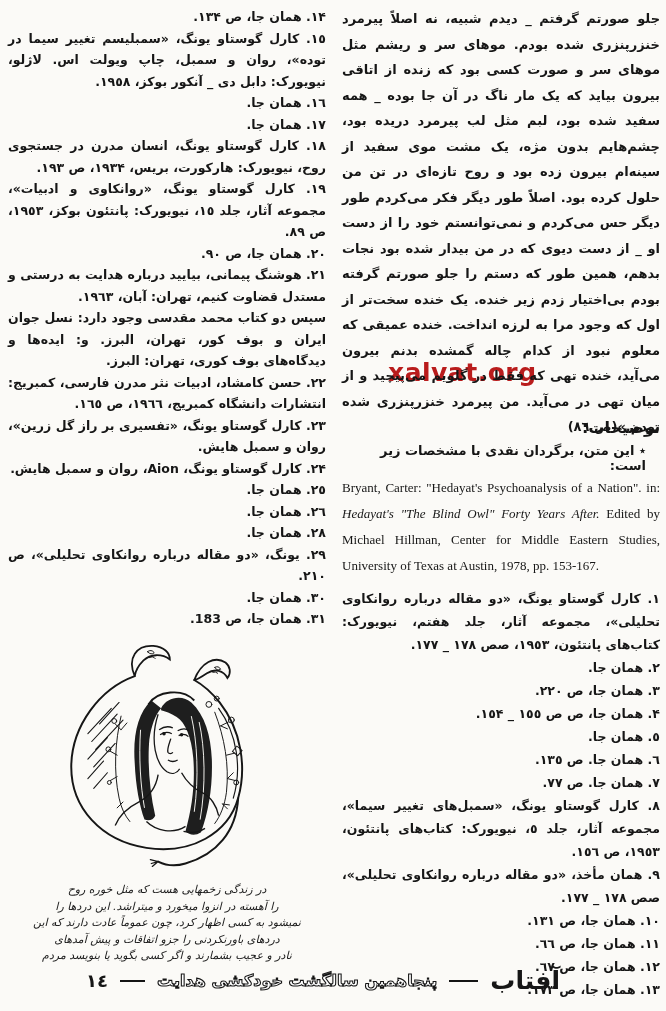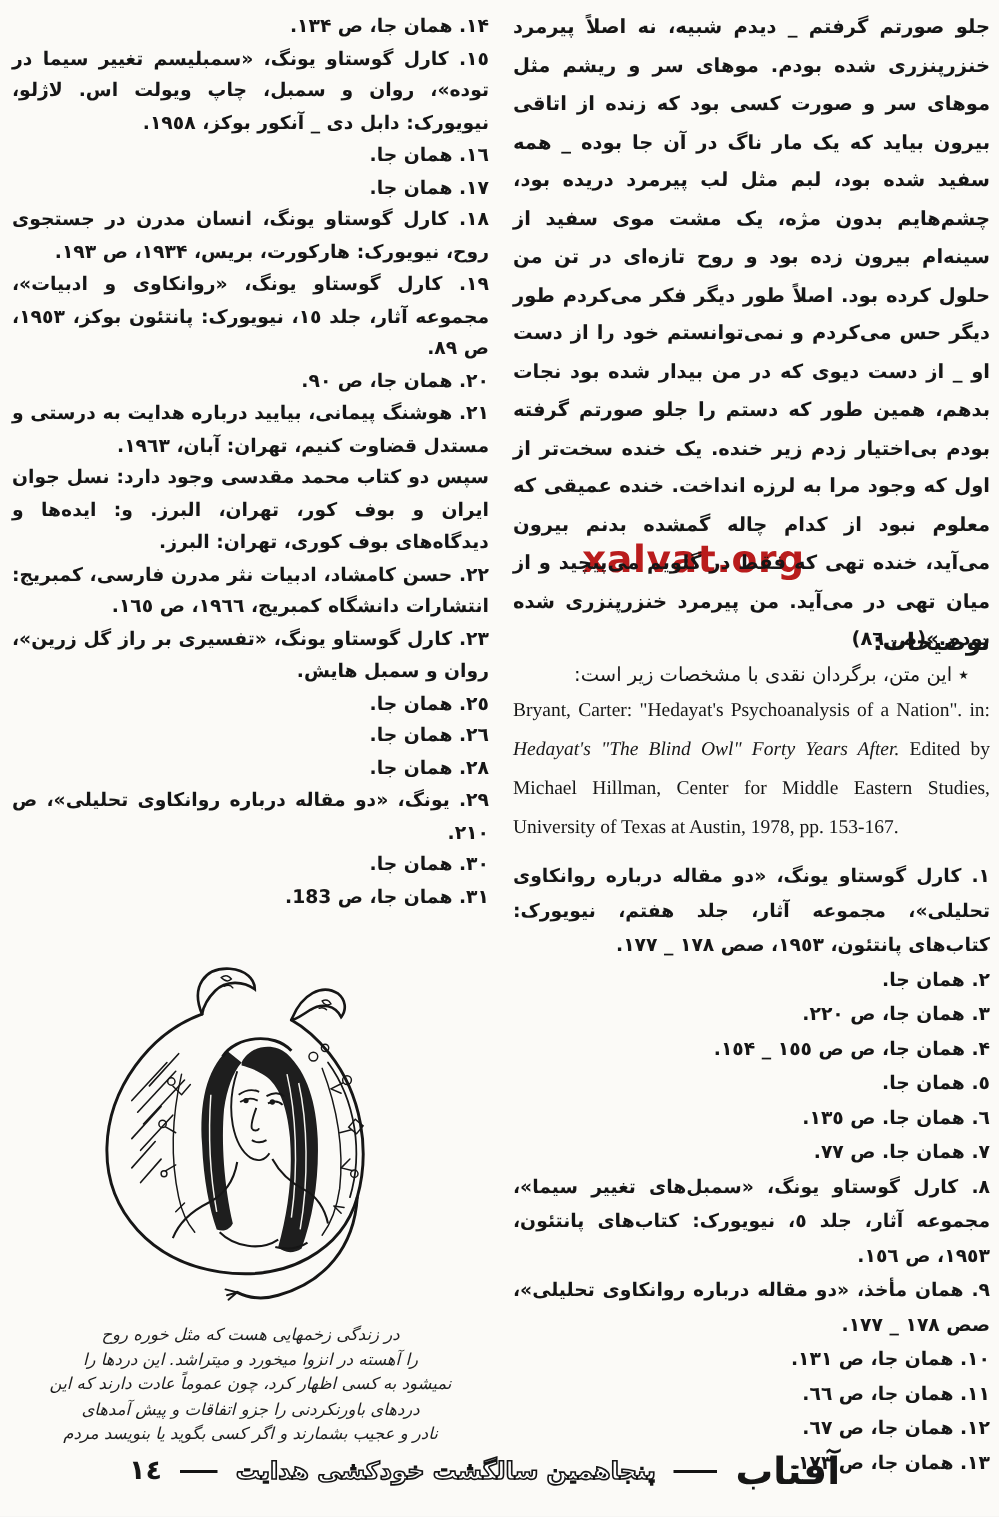--- a/index.html
+++ b/index.html
@@ -5,21 +5,21 @@
   html,body{margin:0;padding:0;}
   body{background:#e8e8e6;font-family:"DejaVu Sans",sans-serif;}
   .page{position:relative;width:666px;height:1011px;margin:0 auto;background:#fbfaf7;color:#161616;overflow:hidden;}
   .col{position:absolute;top:6px;direction:rtl;}
   .col-left{left:8px;width:318px;}
   .col-right{left:342px;width:318px;}
   .quote{font-size:13px;line-height:25.5px;font-weight:bold;text-align:justify;margin:0;}
   .watermark{position:absolute;left:388px;top:358px;font-size:25px;font-weight:bold;letter-spacing:.5px;color:#b91c1c;direction:ltr;}
   .notes-section{position:absolute;top:412px;right:0;width:318px;}
   .notes-heading{font-size:16px;font-weight:bold;margin:0 0 6px 0;}
-  .source-note{font-size:13px;font-weight:normal;margin:0 0 0 0;padding-right:14px;}
+  .source-note{font-size:13px;font-weight:bold;margin:0 0 0 0;padding-right:14px;}
   .citation-en{direction:ltr;text-align:justify;font-family:"Liberation Serif",serif;font-size:13px;line-height:26px;margin:2px 0 8px 0;}
   .citation-en .it{font-style:italic;}
   .note{font-size:12.5px;font-weight:bold;line-height:23px;text-align:justify;margin:0;}
   .col-left .note{line-height:21.5px;}
   .illustration{position:absolute;top:634px;left:28px;}
   .caption{position:absolute;top:876px;right:0;width:100%;text-align:center;font-style:italic;font-size:11px;line-height:16.5px;color:#1c1c1c;}
   .footer{position:absolute;top:966px;left:86px;width:474px;display:flex;direction:rtl;align-items:center;gap:12px;}
   .footer .brand{font-size:25px;font-weight:bold;text-align:right;}
   .footer .rule{height:0;border-top:2.5px solid #141414;}
   .footer .rule-a{width:58px;}
@@ -66,20 +66,21 @@
     <p class="note">١٥. کارل گوستاو یونگ، «سمبلیسم تغییر سیما در توده»، روان و سمبل، چاپ ویولت اس. لاژلو، نیویورک: دابل دی _ آنکور بوکز، ١٩٥٨.</p>
     <p class="note">١٦. همان جا.</p>
     <p class="note">١٧. همان جا.</p>
     <p class="note">١٨. کارل گوستاو یونگ، انسان مدرن در جستجوی روح، نیویورک: هارکورت، بریس، ١٩٣۴، ص ١٩٣.</p>
     <p class="note">١٩. کارل گوستاو یونگ، «روانکاوی و ادبیات»، مجموعه آثار، جلد ١٥، نیویورک: پانتئون بوکز، ١٩٥٣، ص ٨٩.</p>
     <p class="note">٢٠. همان جا، ص ٩٠.</p>
     <p class="note">٢١. هوشنگ پیمانی، بیایید درباره هدایت به درستی و مستدل قضاوت کنیم، تهران: آبان، ١٩٦٣.</p>
     <p class="note">سپس دو کتاب محمد مقدسی وجود دارد: نسل جوان ایران و بوف کور، تهران، البرز. و: ایده‌ها و دیدگاه‌های بوف کوری، تهران: البرز.</p>
     <p class="note">٢٢. حسن کامشاد، ادبیات نثر مدرن فارسی، کمبریج: انتشارات دانشگاه کمبریج، ١٩٦٦، ص ١٦٥.</p>
     <p class="note">٢٣. کارل گوستاو یونگ، «تفسیری بر راز گل زرین»، روان و سمبل هایش.</p>
+    <p class="note">٢۴. کارل گوستاو یونگ، Aion، روان و سمبل هایش.</p>
     <p class="note">٢٥. همان جا.</p>
     <p class="note">٢٦. همان جا.</p>
     <p class="note">٢٨. همان جا.</p>
     <p class="note">٢٩. یونگ، «دو مقاله درباره روانکاوی تحلیلی»، ص ٢١٠.</p>
     <p class="note">٣٠. همان جا.</p>
     <p class="note">٣١. همان جا، ص 183.</p>
 
     <svg class="illustration" width="256" height="244" viewBox="0 0 260 250" xmlns="http://www.w3.org/2000/svg">
       <g stroke="#161616" fill="none" stroke-width="2" stroke-linecap="round">
         <path d="M100,37 C64,50 36,88 35,128 C34,172 66,206 112,213 C158,220 196,198 206,162 C215,130 209,92 187,64 C179,54 170,46 161,41"></path>

